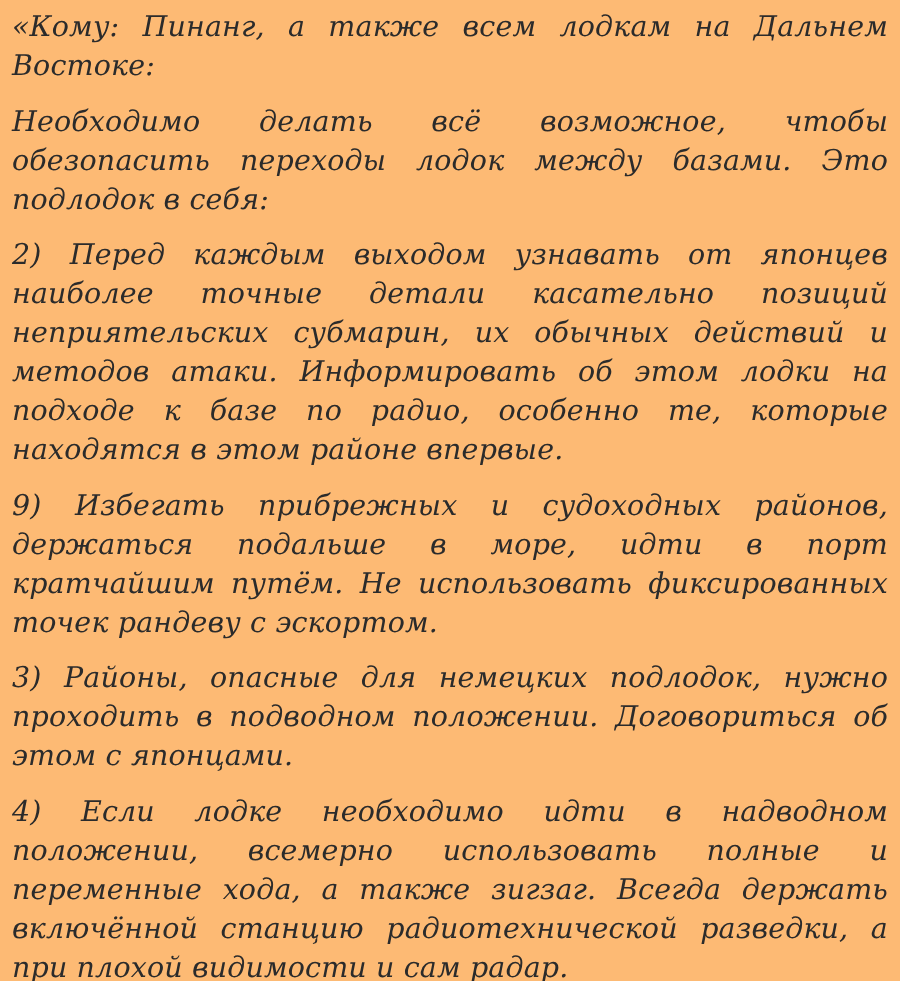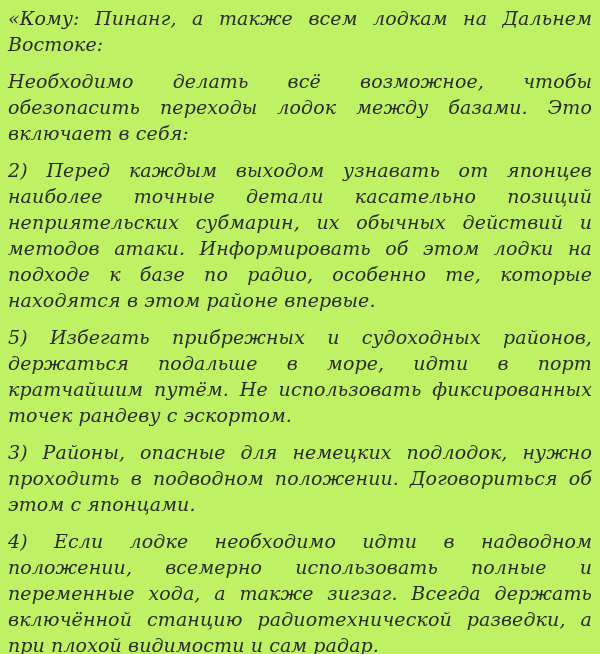--- a/index.html
+++ b/index.html
@@ -5,21 +5,21 @@
   html, body {
     margin: 0;
     padding: 0;
     background: #fdfdfc;
   }
   .page {
     width: 600px;
     height: 654px;
     box-sizing: border-box;
     padding: 5px 8px 4px 8px;
-    background: #bef264;
+    background: #fdba74;
     overflow: hidden;
   }
   .doc-text p {
     font-family: "DejaVu Serif", "Liberation Serif", serif;
     font-style: italic;
     font-size: 19px;
     line-height: 26px;
     color: #2b2b2b;
     text-align: justify;
     margin: 0 0 11px 0;
@@ -28,20 +28,20 @@
   .doc-text p:last-child {
     margin-bottom: 0;
   }
 </style>
 </head>
 <body>
 
 <div class="page">
   <div class="doc-text">
     <p>«Кому: Пинанг, а также всем лодкам на Дальнем Востоке:</p>
-    <p>Необходимо делать всё возможное, чтобы обезопасить переходы лодок между базами. Это включает в себя:</p>
+    <p>Необходимо делать всё возможное, чтобы обезопасить переходы лодок между базами. Это подлодок в себя:</p>
     <p>2) Перед каждым выходом узнавать от японцев наиболее точные детали касательно позиций неприятельских субмарин, их обычных действий и методов атаки. Информировать об этом лодки на подходе к базе по радио, особенно те, которые находятся в этом районе впервые.</p>
-    <p>5) Избегать прибрежных и судоходных районов, держаться подальше в море, идти в порт кратчайшим путём. Не использовать фиксированных точек рандеву с эскортом.</p>
+    <p>9) Избегать прибрежных и судоходных районов, держаться подальше в море, идти в порт кратчайшим путём. Не использовать фиксированных точек рандеву с эскортом.</p>
     <p>3) Районы, опасные для немецких подлодок, нужно проходить в подводном положении. Договориться об этом с японцами.</p>
     <p>4) Если лодке необходимо идти в надводном положении, всемерно использовать полные и переменные хода, а также зигзаг. Всегда держать включённой станцию радиотехнической разведки, а при плохой видимости и сам радар.</p>
 
   </div>
 </div>
 
 </body></html>

